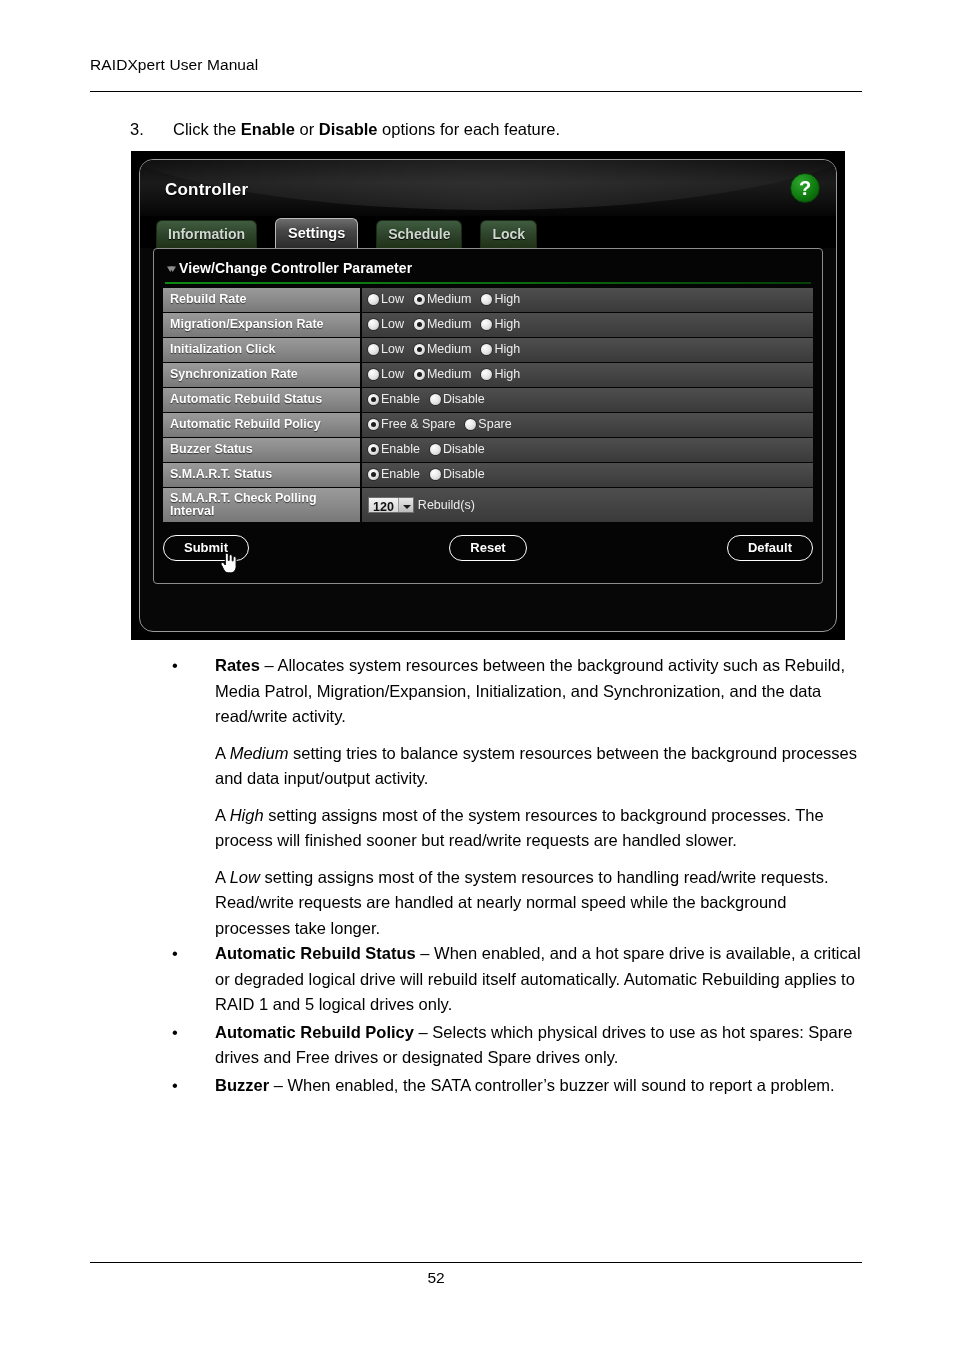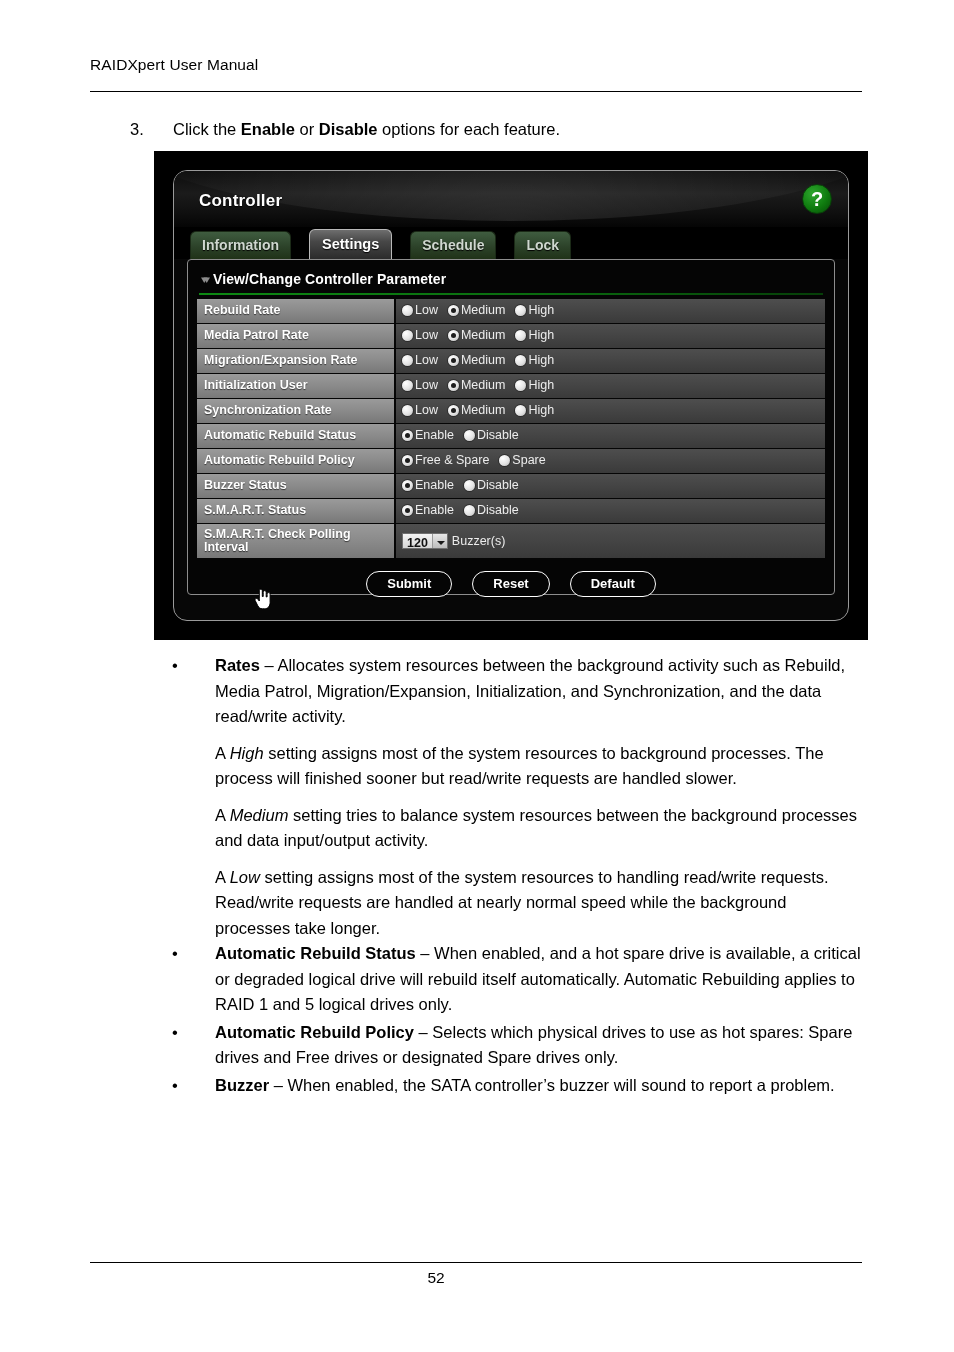--- a/index.html
+++ b/index.html
@@ -40,24 +40,24 @@
     font-size: 16.5px;
     line-height: 22px;
   }
   .step-num { position: absolute; left: 0; top: 0; }
   .step-text { margin-left: 43px; display: block; }
   .step-text b { font-weight: bold; }
 
   
   .shot {
     position: absolute;
-    left: 154px; top: 151px;
+    left: 131px; top: 151px;
     width: 714px; height: 489px;
     background: #000;
-    padding: 19px;
+    padding: 8px;
   }
   .shot-inner {
     position: relative;
     width: 100%; height: 100%;
     background: #070707;
     border: 1.5px solid #9a9a9a;
     border-radius: 14px;
     overflow: hidden;
   }
   
@@ -247,21 +247,21 @@
     left:4px; top:7px;
     border-left:4px solid transparent;
     border-right:4px solid transparent;
     border-top:4px solid #1a1a1a;
   }
   .unit { color: #ececec; font-size: 12.5px; }
 
   
   .btnrow {
     display: flex;
-    justify-content: center;
+    justify-content: space-between;
     gap: 20px;
     margin-top: 12px;
     position: relative;
   }
   .pbtn {
     color: #ffffff;
     font-size: 13px;
     font-weight: bold;
     background: #050505;
     border: 1.6px solid #ffffff;
@@ -362,59 +362,40 @@
                       <span class="radio-label">Medium</span>
                     </label>
                     <label class="radio-opt">
                       <span class="radio"></span>
                       <span class="radio-label">High</span>
                     </label>
                   </div>
                 </td>
               </tr>
               <tr>
-                <td class="plabel">Media Patrol Rate</td>
+                <td class="plabel">Migration/Expansion Rate</td>
                 <td class="pvalue">
                   <div class="radio-group">
                     <label class="radio-opt">
                       <span class="radio"></span>
                       <span class="radio-label">Low</span>
                     </label>
                     <label class="radio-opt">
                       <span class="radio on"></span>
                       <span class="radio-label">Medium</span>
                     </label>
                     <label class="radio-opt">
                       <span class="radio"></span>
                       <span class="radio-label">High</span>
                     </label>
                   </div>
                 </td>
               </tr>
               <tr>
-                <td class="plabel">Migration/Expansion Rate</td>
-                <td class="pvalue">
-                  <div class="radio-group">
-                    <label class="radio-opt">
-                      <span class="radio"></span>
-                      <span class="radio-label">Low</span>
-                    </label>
-                    <label class="radio-opt">
-                      <span class="radio on"></span>
-                      <span class="radio-label">Medium</span>
-                    </label>
-                    <label class="radio-opt">
-                      <span class="radio"></span>
-                      <span class="radio-label">High</span>
-                    </label>
-                  </div>
-                </td>
-              </tr>
-              <tr>
-                <td class="plabel">Initialization User</td>
+                <td class="plabel">Initialization Click</td>
                 <td class="pvalue">
                   <div class="radio-group">
                     <label class="radio-opt">
                       <span class="radio"></span>
                       <span class="radio-label">Low</span>
                     </label>
                     <label class="radio-opt">
                       <span class="radio on"></span>
                       <span class="radio-label">Medium</span>
                     </label>
@@ -505,21 +486,21 @@
                 </td>
               </tr>
               <tr class="tall">
                 <td class="plabel">S.M.A.R.T. Check Polling Interval</td>
                 <td class="pvalue">
                   <div class="select-wrap">
                     <div class="fake-select">
                       <span class="val">120</span>
                       <span class="arrowbox"></span>
                     </div>
-                    <span class="unit">Buzzer(s)</span>
+                    <span class="unit">Rebuild(s)</span>
                   </div>
                 </td>
               </tr>
             </tbody>
         </table>
 
         <div class="btnrow">
           <button class="pbtn">Submit</button>
           <button class="pbtn">Reset</button>
           <button class="pbtn">Default</button>
@@ -527,22 +508,22 @@
             <path d="M5.3 10.2V2.9c0-.9.7-1.6 1.5-1.6s1.5.7 1.5 1.6v5.6h.9V4.3c0-.9.7-1.6 1.5-1.6s1.5.7 1.5 1.6v4.6h.9V6.2c0-.9.7-1.6 1.5-1.6s1.5.7 1.5 1.6v8.3c0 3.7-2.2 6.3-5.6 6.3H8.4c-2.3 0-3.4-1.1-4.6-3L1.2 12.6c-.4-.7-.2-1.6.6-2 .7-.4 1.5-.2 2 .5l1.5 1.9z" fill="#ffffff" stroke="#000000" stroke-width="1"></path>
           </svg>
         </div>
       </div>
 
     </div>
   </div>
 
   <div class="body" id="body-copy">
       <div class="bullet"><span class="dot">•</span><b>Rates</b><span> – Allocates system resources between the background activity such as Rebuild, Media Patrol, Migration/Expansion, Initialization, and Synchronization, and the data read/write activity.</span></div>
+      <div class="para"><span>A </span><i>Medium</i><span> setting tries to balance system resources between the background processes and data input/output activity.</span></div>
       <div class="para"><span>A </span><i>High</i><span> setting assigns most of the system resources to background processes. The process will finished sooner but read/write requests are handled slower.</span></div>
-      <div class="para"><span>A </span><i>Medium</i><span> setting tries to balance system resources between the background processes and data input/output activity.</span></div>
       <div class="para"><span>A </span><i>Low</i><span> setting assigns most of the system resources to handling read/write requests. Read/write requests are handled at nearly normal speed while the background processes take longer.</span></div>
       <div class="bullet"><span class="dot">•</span><b>Automatic Rebuild Status</b><span> – When enabled, and a hot spare drive is available, a critical or degraded logical drive will rebuild itself automatically. Automatic Rebuilding applies to RAID 1 and 5 logical drives only.</span></div>
       <div class="bullet"><span class="dot">•</span><b>Automatic Rebuild Policy</b><span> – Selects which physical drives to use as hot spares: Spare drives and Free drives or designated Spare drives only.</span></div>
       <div class="bullet"><span class="dot">•</span><b>Buzzer</b><span> – When enabled, the SATA controller’s buzzer will sound to report a problem.</span></div>
     </div>
 
   <div class="footer-rule"></div>
   <div class="footer-page">52</div>
 
 </div>

